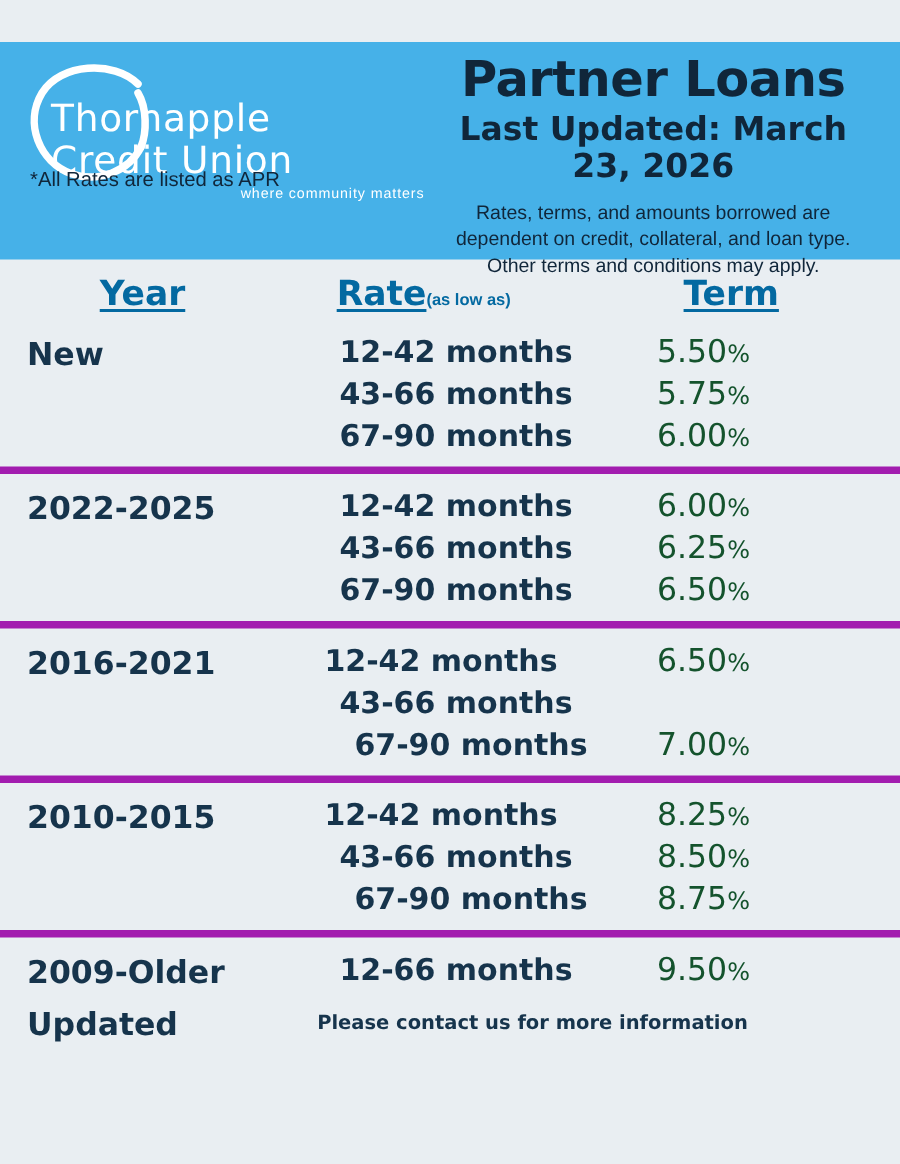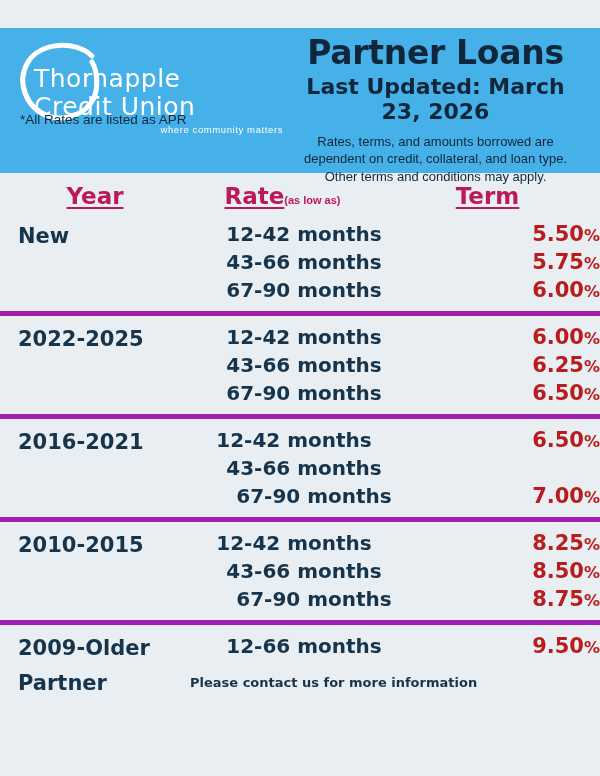--- a/index.html
+++ b/index.html
@@ -115,21 +115,21 @@
 
   
   .col-head {
     display: flex;
     align-items: baseline;
     padding: 10px 0 4px 0;
   }
   .ch {
     font-family: "DejaVu Sans", sans-serif;
     font-weight: bold;
-    color: #be185d;
+    color: #0369a1;
     font-size: 23px;
     text-align: center;
   }
   .ch u { text-decoration: underline; text-underline-offset: 3px; }
   .ch-year { width: 190px; }
   .ch-term { width: 225px; }
   .ch-rate { width: 185px; }
   .ch-rate .small {
     font-size: 11px;
     font-weight: bold;
@@ -166,39 +166,40 @@
   .term {
     width: 232px;
     text-align: center;
     font-family: "DejaVu Sans", sans-serif;
     font-weight: bold;
     font-size: 20px;
     color: #16344c;
   }
   .rate {
     flex: 1;
-    text-align: right;
+    text-align: left;
     padding-left: 16px;
     font-family: "DejaVu Sans", sans-serif;
-    font-weight: bold;
+    font-weight: normal;
     font-size: 21px;
-    color: #b91c1c;
+    color: #14532d;
   }
   .rate .pct { font-size: 16px; }
 
   
   .ind0 .term { transform: translateX(-12px); }
   .ind1 .term { transform: translateX(-2px); }
   .ind2 .term { transform: translateX(8px); }
   .salvage-note {
     font-family: "DejaVu Sans", sans-serif;
     font-weight: bold;
     font-size: 13px;
     color: #16344c;
     width: 330px;
+    text-align: center;
     padding-top: 6px;
   }
   .footer-bar {
     position: absolute;
     left: 0;
     bottom: 0;
     width: 600px;
     height: 26px;
     background: #46b1e8;
   }
@@ -319,21 +320,21 @@
     <div class="g-year">2009-Older</div>
     <div class="g-rows">
       <div class="row ind1">
         <div class="term">12-66 months</div>
         <div class="rate"><span>9.50</span><span class="pct">%</span></div>
       </div>
     </div>
   </div>
 
   <div class="group" style="border-top:none; padding-top:0;">
-    <div class="g-year">Partner</div>
+    <div class="g-year">Updated</div>
     <div class="g-rows">
       <div class="row">
         <div class="salvage-note">Please contact us for more information</div>
       </div>
     </div>
   </div>
 
   <div class="footer-bar"></div>
 </div>
 

